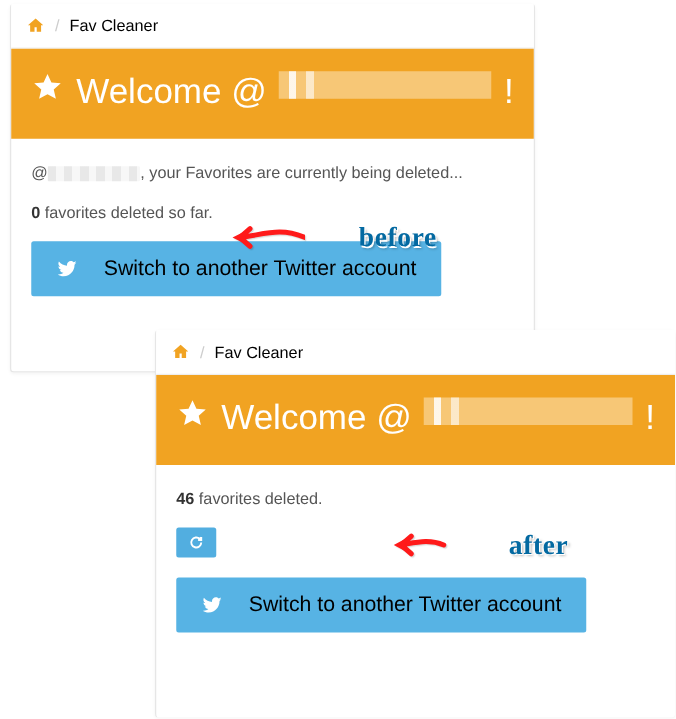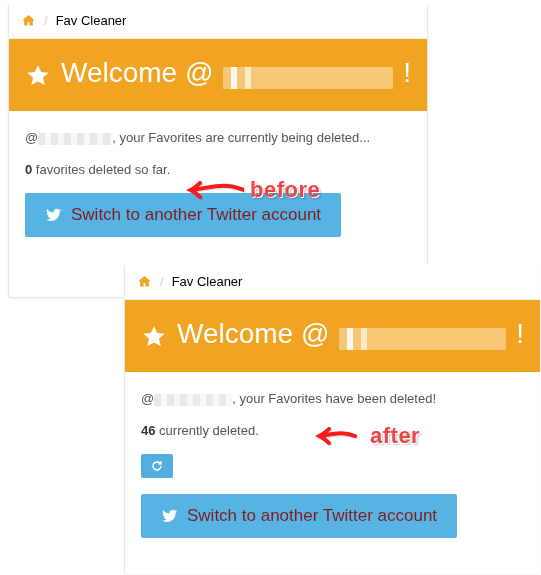--- a/index.html
+++ b/index.html
@@ -35,21 +35,21 @@
   }
   .home-ico svg { width: 15px; height: 14px; display: block; }
   .sep { color: #ccc; }
   .crumb-current { color: #000000; }
 
   .hero {
     background: #f1a322;
     color: #fff;
     padding: 18px 16px 22px;
     display: flex;
-    align-items: flex-end;
+    align-items: flex-start;
     gap: 10px;
     font-size: 28px;
     font-weight: 300;
     overflow: hidden;
   }
   .hero .welcome { white-space: nowrap; }
   .star-ico svg { width: 26px; height: 26px; display: block; }
   .hero .handle-mask {
     flex: 1;
     height: 22px;
@@ -69,24 +69,24 @@
     background: repeating-linear-gradient(90deg, #e8e8e8 0 7px, #f7f7f7 7px 13px);
     border-radius: 1px;
   }
   .content { padding: 18px 16px; font-size: 13px; color: #555; }
   .content p { margin-bottom: 14px; line-height: 1.4; }
   .content .count { font-weight: 700; color: #333; }
 
   .btn {
     display: inline-flex;
     align-items: center;
-    gap: 8px;
+    gap: 20px;
     border: none;
     border-radius: 2px;
-    color: #7f1d1d;
+    color: #000000;
     cursor: pointer;
     font-family: inherit;
   }
   .btn.switch {
     background: #57b3e4;
     font-size: 17px;
     padding: 12px 20px;
     font-weight: 400;
   }
   .btn.restart {
@@ -100,26 +100,27 @@
 
   .callout {
     position: absolute;
     display: flex;
     align-items: center;
     gap: 6px;
     pointer-events: none;
   }
   .callout .arrow svg { width: 60px; height: 24px; display: block; filter: drop-shadow(1px 1px 0 rgba(0,0,0,0.15)); }
   .callout .label {
-    font-family: Liberation Sans, sans-serif;
-    color: #ef4444;
+    font-family: Liberation Serif, serif;
+    color: #0369a1;
     font-size: 22px;
     font-weight: 700;
     text-shadow: 1px 1px 0 #fff, 2px 2px 2px rgba(0,0,0,0.25);
     letter-spacing: 0.5px;
+    margin-left: 37px;
   }
   .callout.before-c { left: 184px; top: 177px; }
   .callout.after-c  { left: 304px; top: 423px; }
 
   .at { color: #555; }
 </style>
 </head>
 <body>
 
 <div class="panel before">
@@ -189,24 +190,21 @@
           <path d="M12 2l2.9 6.3 6.9.6-5.2 4.6 1.6 6.8L12 17l-6.2 3.3 1.6-6.8L2.2 8.9l6.9-.6z"></path>
         </svg>
     </span>
     <span class="welcome">Welcome @</span>
     <span class="handle-mask mask pix"></span>
     <span>!</span>
   </div>
 
   <div class="content">
     <p>
-      <span class="at">@</span><span class="mask small" style="width:78px;"></span><span>, your Favorites have been deleted!</span>
-    </p>
-    <p>
-      <span class="count">46</span><span> currently deleted.</span>
+      <span class="count">46</span><span> favorites deleted.</span>
     </p>
     <button class="btn restart">
       <svg viewBox="0 0 24 24" fill="none" stroke="#fff" stroke-width="3">
           <path d="M20 12a8 8 0 1 1-2.3-5.7L20 4"></path>
           <path d="M20 3v5h-5"></path>
         </svg>
     </button>
     <br>
     <button class="btn switch">
       <svg viewBox="0 0 24 24" fill="#fff">

